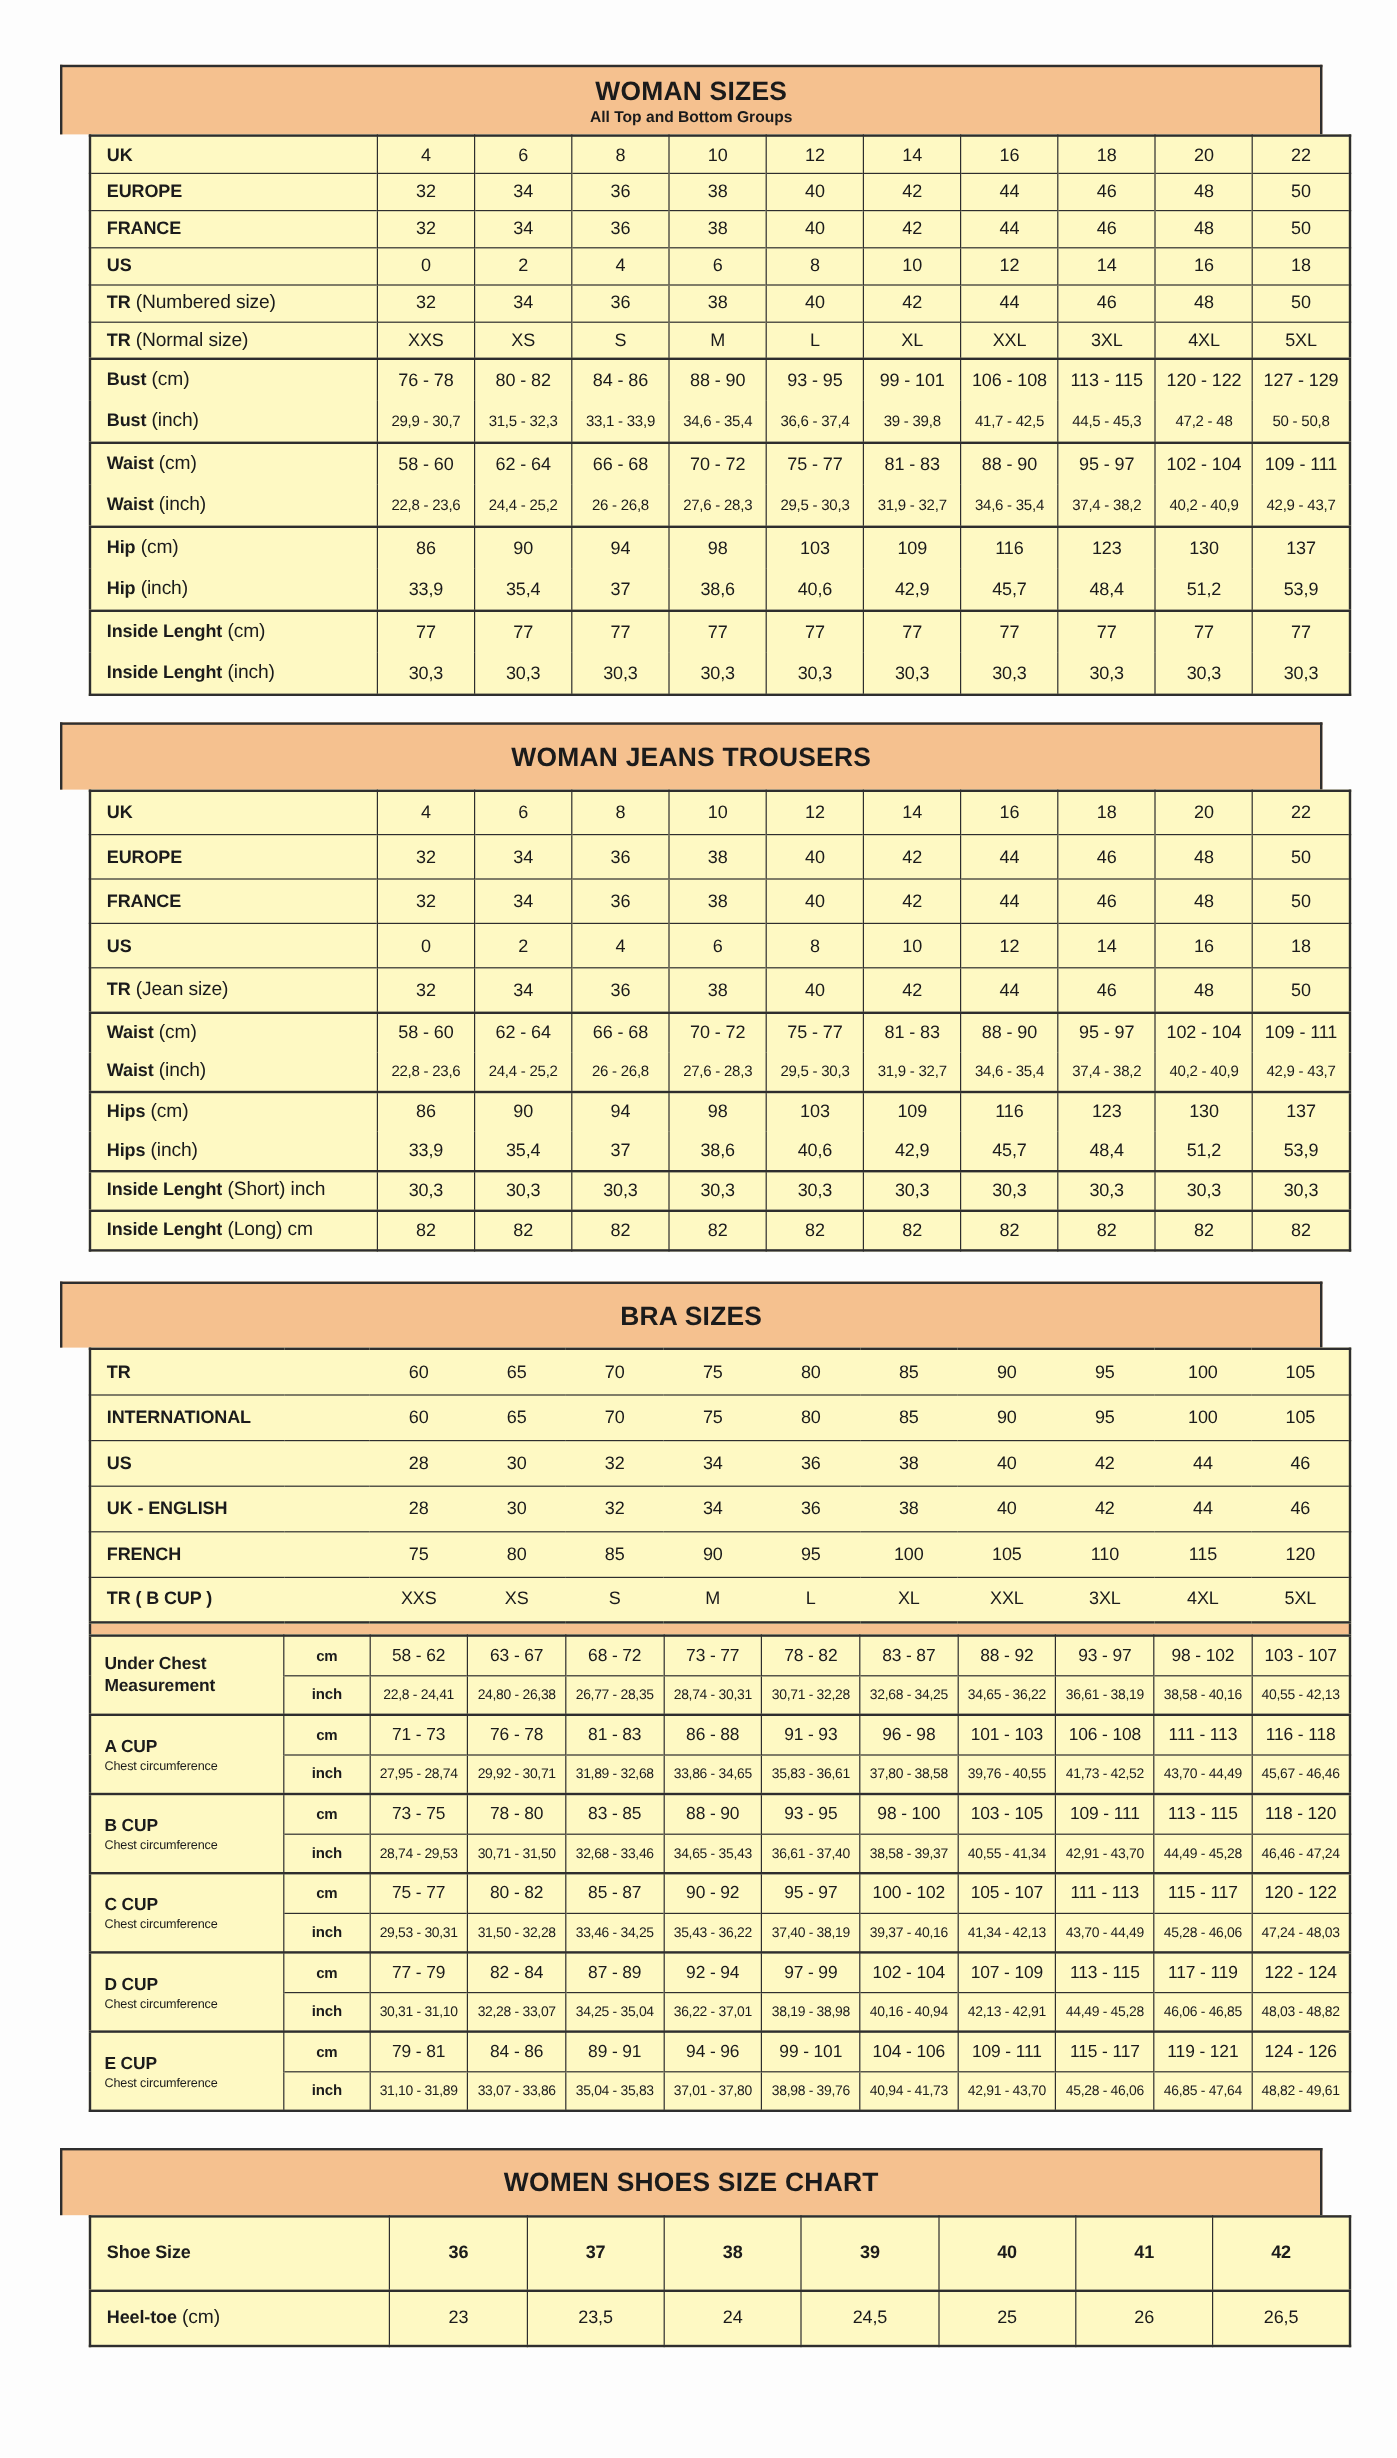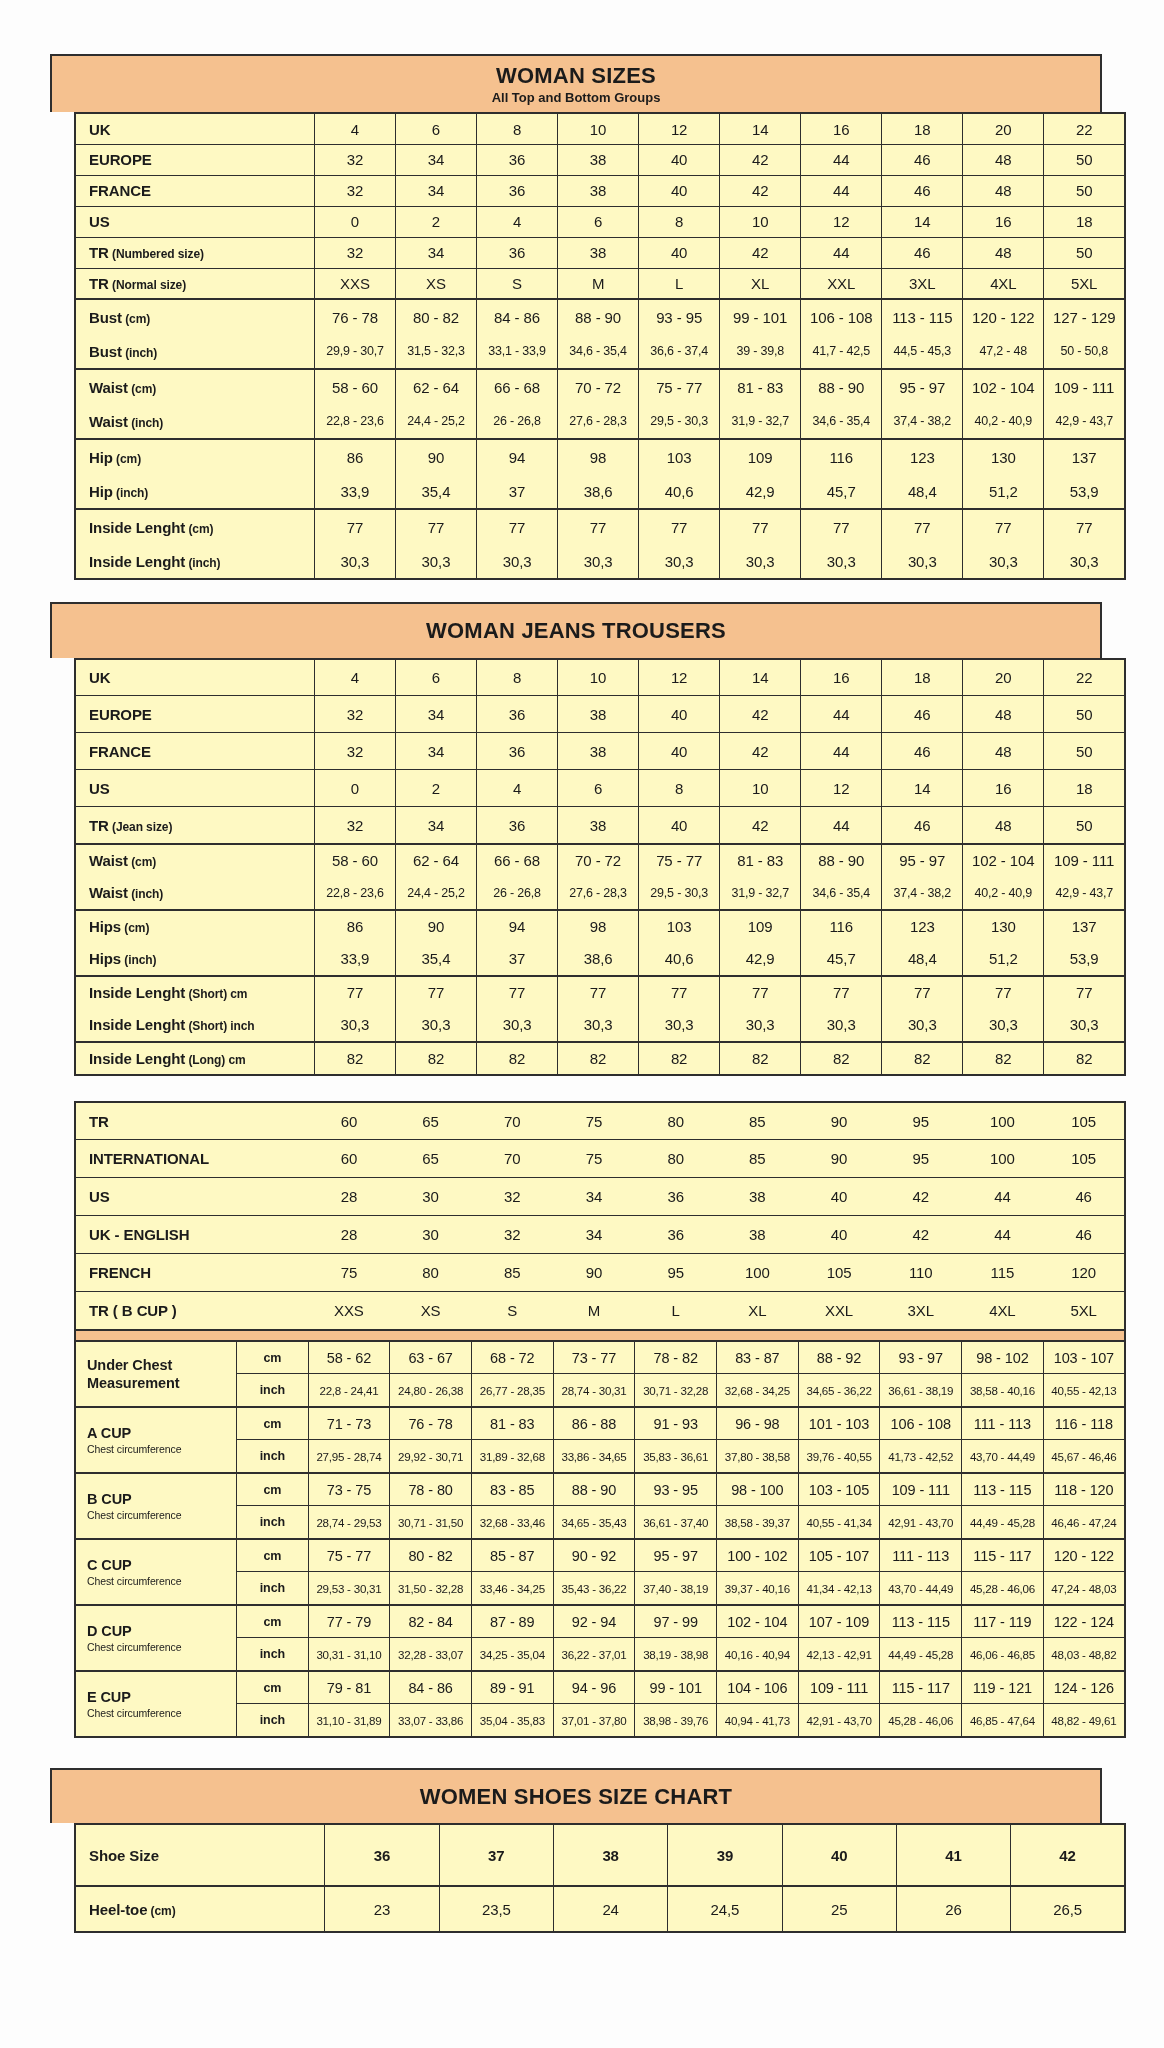--- a/index.html
+++ b/index.html
@@ -40,21 +40,21 @@
     border-left:1.4px solid var(--bcol, #2e2e2e);
     text-align:center; vertical-align:middle;
     font-size:15px; padding:1px 2px; letter-spacing:-.1px;
     overflow:hidden;
   }
   .tbl td.lbl { border-left:none; text-align:left; padding-left:13px; }
   .tbl tbody { border-top:1.6px solid var(--bcol, #2e2e2e); }
   .tbl tbody:first-of-type { border-top:none; }
   .tbl tbody.grp { border-top:2.4px solid var(--bcol, #2e2e2e); }
   .lbl .main { font-weight:700; font-size:15px; }
-  .lbl .sub  { font-weight:700; font-size:12px; }
+  .lbl .sub  { font-weight:400; font-size:16px; }
   td.val.sm   { font-size:12.5px; letter-spacing:-.2px; }
   td.val.bold { font-weight:700; }
 
   
   #t-bra .plain td { border-left:none; }
   #t-bra td.divider {
     height:11px; padding:0;
     background:var(--accent, #f5c18f);
     border-left:none;
     border-top:2.2px solid var(--bcol, #2e2e2e);
@@ -457,33 +457,20 @@
               <td class="val">40,6</td>
               <td class="val">42,9</td>
               <td class="val">45,7</td>
               <td class="val">48,4</td>
               <td class="val">51,2</td>
               <td class="val">53,9</td>
             </tr>
           </tbody>
           <tbody class="grp">
             <tr>
-              <td class="lbl"><span class="main">Inside Lenght</span><span class="sub">&nbsp;(Short) cm</span></td>
-              <td class="val">77</td>
-              <td class="val">77</td>
-              <td class="val">77</td>
-              <td class="val">77</td>
-              <td class="val">77</td>
-              <td class="val">77</td>
-              <td class="val">77</td>
-              <td class="val">77</td>
-              <td class="val">77</td>
-              <td class="val">77</td>
-            </tr>
-            <tr>
               <td class="lbl"><span class="main">Inside Lenght</span><span class="sub">&nbsp;(Short) inch</span></td>
               <td class="val">30,3</td>
               <td class="val">30,3</td>
               <td class="val">30,3</td>
               <td class="val">30,3</td>
               <td class="val">30,3</td>
               <td class="val">30,3</td>
               <td class="val">30,3</td>
               <td class="val">30,3</td>
               <td class="val">30,3</td>
@@ -503,20 +490,23 @@
               <td class="val">82</td>
               <td class="val">82</td>
               <td class="val">82</td>
             </tr>
           </tbody>
         </table>
       </div>
   </section>
 
   <section class="tbl-section" id="t-bra">
+    <header class="tbl-head">
+      <div class="tbl-title">BRA SIZES</div>
+    </header>
     <div class="tbl-host">
         <table class="tbl">
           <colgroup>
             <col style="width: 15.4%;">
             <col style="width: 6.8%;">
             <col style="width: 7.78%;">
             <col style="width: 7.78%;">
             <col style="width: 7.78%;">
             <col style="width: 7.78%;">
             <col style="width: 7.78%;">

